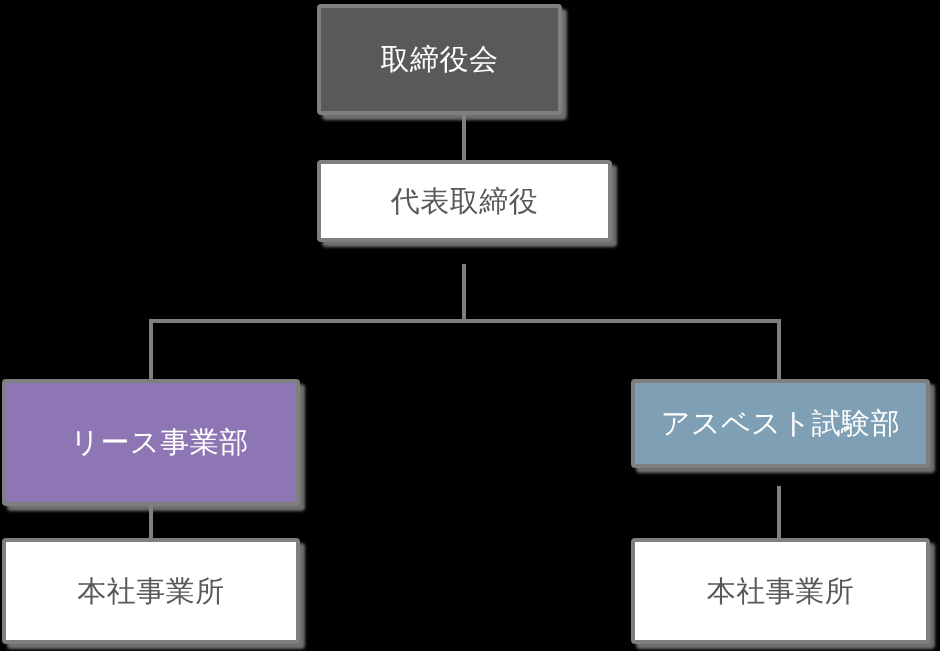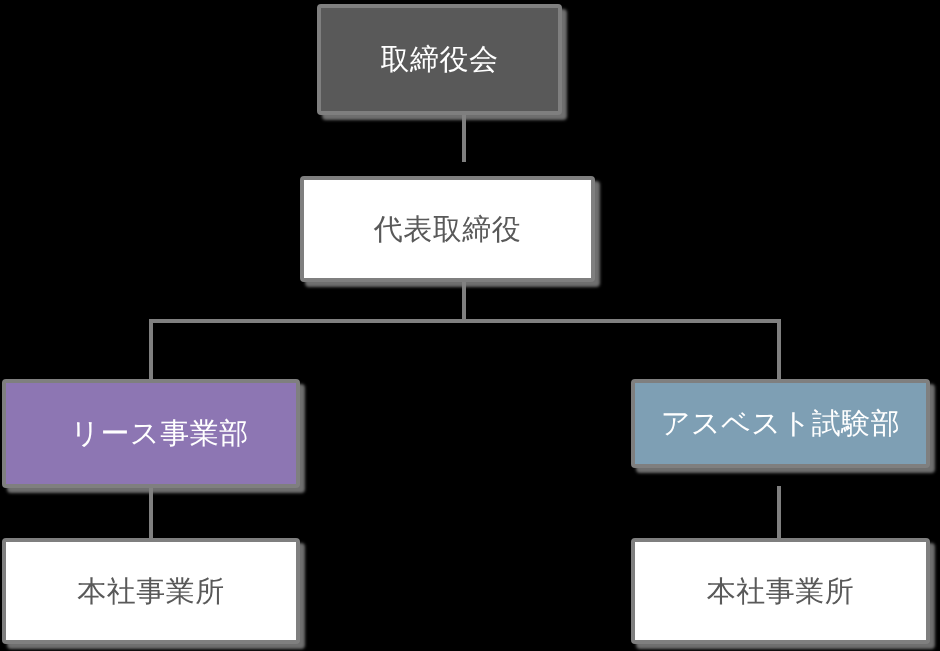--- a/index.html
+++ b/index.html
@@ -36,22 +36,22 @@
     font-size: 29px;
     line-height: 1.38;
     letter-spacing: 0.5px;
   }
   .node--dark   { background: #595959; color: #ffffff; }
   .node--white  { background: #ffffff; color: #595959; }
   .node--purple { background: #8d76b3; color: #ffffff; }
   .node--blue   { background: #7e9fb4; color: #ffffff; }
 
   #n-board    { left: 317px; top: 4px;   width: 245px; height: 111px; }
-  #n-ceo      { left: 300px; top: 160px; width: 295px; height: 106px; margin-top: 16px; }
-  #n-lease    { left: 2px;   top: 379px; width: 298px; height: 109px; padding-left: 17px; }
+  #n-ceo      { left: 317px; top: 160px; width: 295px; height: 82px; }
+  #n-lease    { left: 2px;   top: 379px; width: 298px; height: 127px; padding-left: 17px; }
   #n-asbestos { left: 631px; top: 379px; width: 299px; height: 89px; }
   #n-hq-left  { left: 2px;   top: 538px; width: 298px; height: 106px; }
   #n-hq-right { left: 631px; top: 538px; width: 299px; height: 106px; }
 
   #c-board-ceo   { left: 462px; top: 113px; width: 4px;   height: 49px; }
   #c-ceo-down    { left: 462px; top: 264px; width: 4px;   height: 57px; }
   #c-horizontal  { left: 149px; top: 319px; width: 632px; height: 4px;  }
   #c-left-drop   { left: 149px; top: 321px; width: 4px;   height: 60px; }
   #c-right-drop  { left: 777px; top: 321px; width: 4px;   height: 60px; }
   #c-lease-hq    { left: 149px; top: 486px; width: 4px;   height: 54px; }

